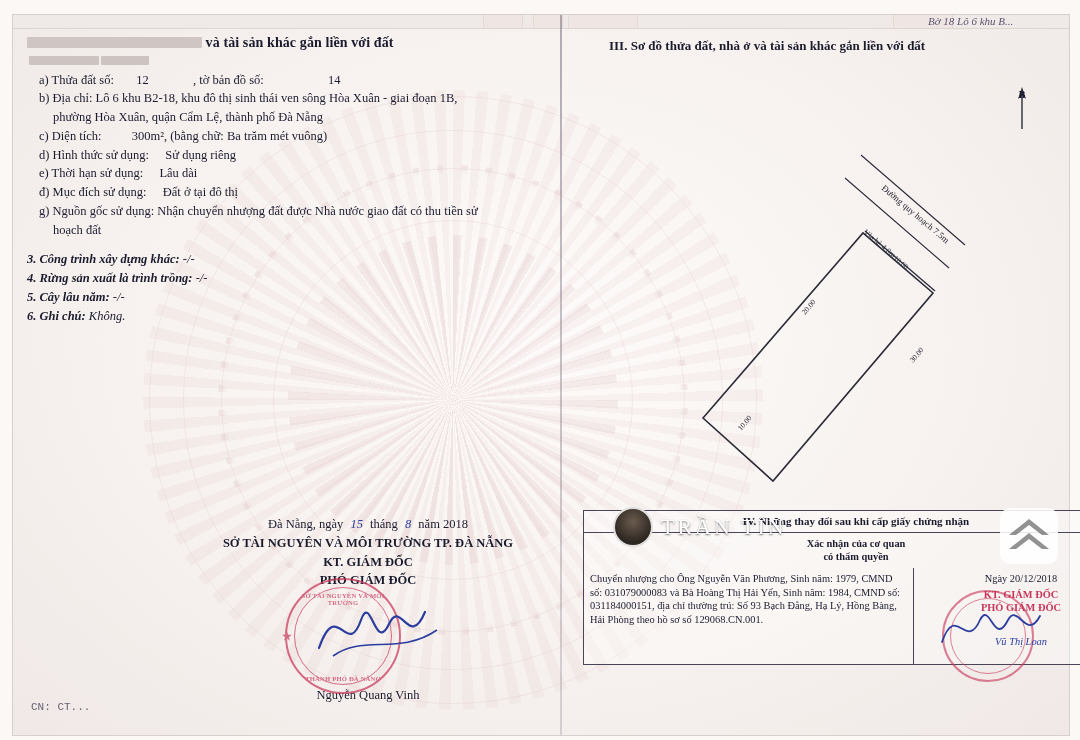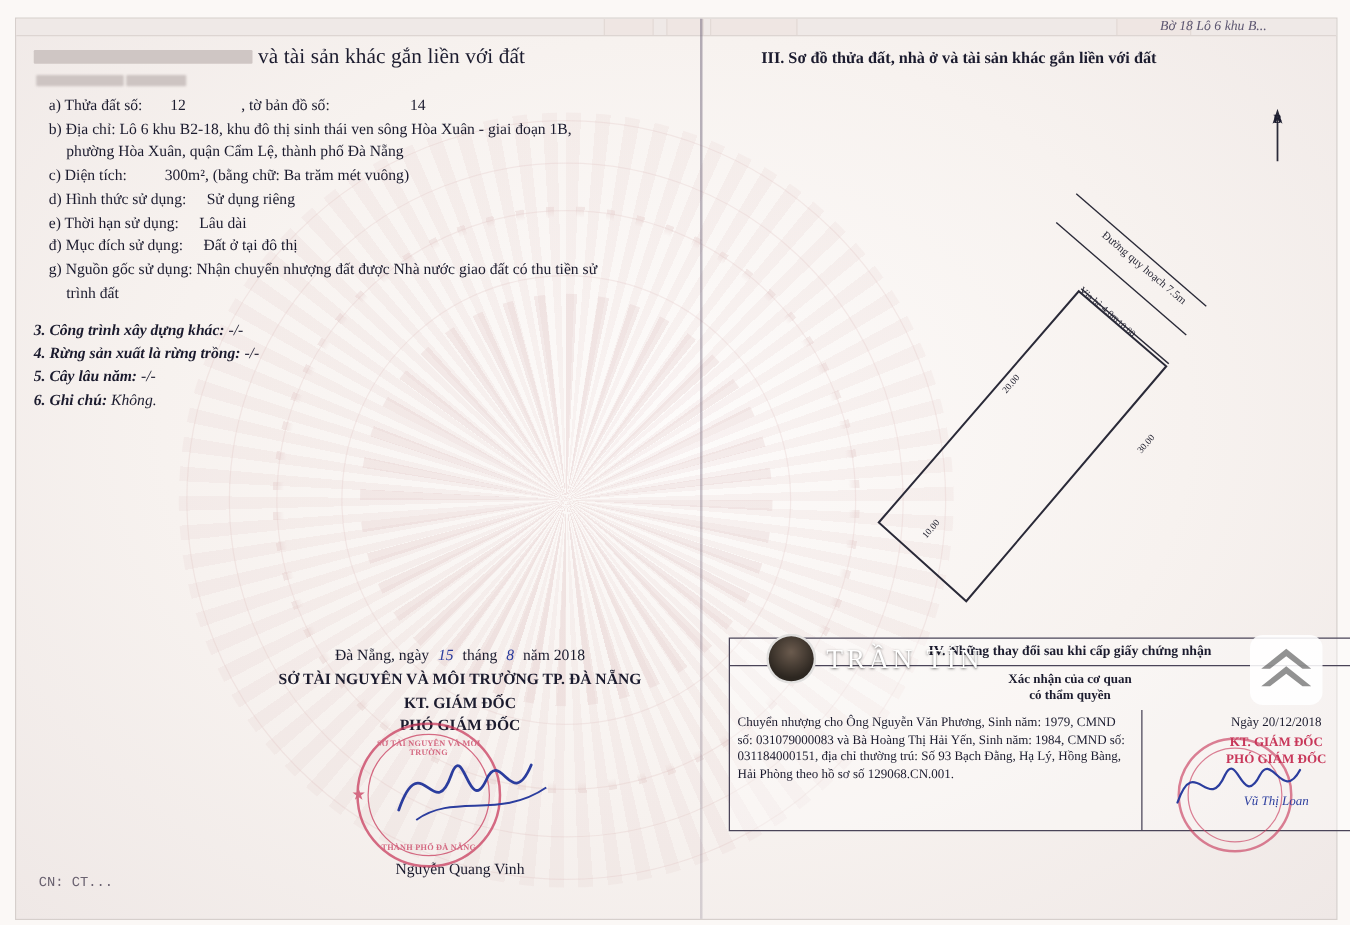--- a/index.html
+++ b/index.html
@@ -77,21 +77,21 @@
     position:absolute; top:0; bottom:0; left:547px; width:2px;
     background:linear-gradient(to bottom, rgba(120,110,130,.55), rgba(120,110,130,.25));
   }
 
   
   .left {
     position:absolute; left:14px; top:18px; width:520px;
     font-size:12.5px; line-height:1.42;
   }
   .hdr-line {
-    font-weight:normal; font-size:17px; white-space:nowrap; letter-spacing:.1px;
+    font-weight:bold; font-size:14px; white-space:nowrap; letter-spacing:.1px;
   }
   .redacted {
     display:inline-block; background:#cfc6c4; color:#b9b0ae;
     filter:blur(0.6px); border-radius:1px;
   }
   .sub-redacted{
     display:inline-block;background:#cdc4c2;color:#c5bcba;filter:blur(.7px);
     height:9px;width:70px;margin:2px 0 0 2px;border-radius:1px;
   }
   .item { margin:1px 0; }
@@ -267,33 +267,33 @@
         <span>đ) Mục đích sử dụng:</span>
         <span style="display:inline-block;width:10px;"></span>
         <span>Đất ở tại đô thị</span>
       </div>
 
       <div class="item ind">
         <span>g) Nguồn gốc sử dụng:</span>
         <span>Nhận chuyển nhượng đất được Nhà nước giao đất có thu tiền sử</span>
       </div>
       <div class="item ind2">
-        <span>trình đất</span>
+        <span>hoạch đất</span>
       </div>
 
       <div style="height:10px;"></div>
 
       <div class="item">
         <span class="num">3.</span>
         <span class="num">Công trình xây dựng khác:</span>
         <span class="it">-/-</span>
       </div>
       <div class="item">
         <span class="num">4.</span>
-        <span class="num">Rừng sản xuất là rừng trồng:</span>
+        <span class="num">Rừng sản xuất là trình trồng:</span>
         <span class="it">-/-</span>
       </div>
       <div class="item">
         <span class="num">5.</span>
         <span class="num">Cây lâu năm:</span>
         <span class="it">-/-</span>
       </div>
       <div class="item">
         <span class="num">6.</span>
         <span class="num">Ghi chú:</span>

